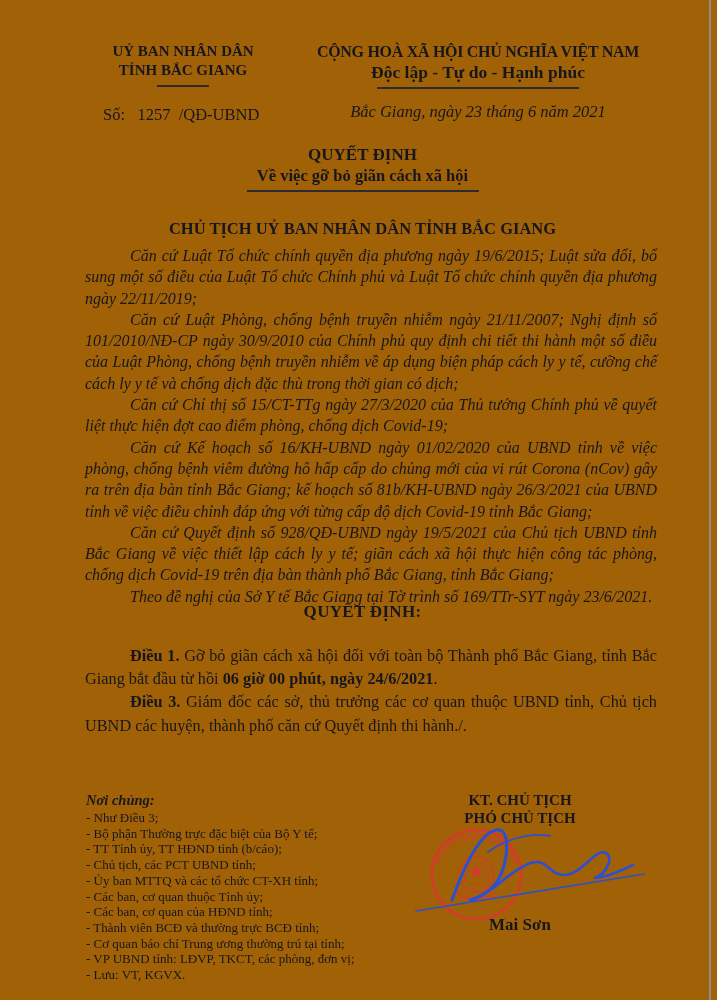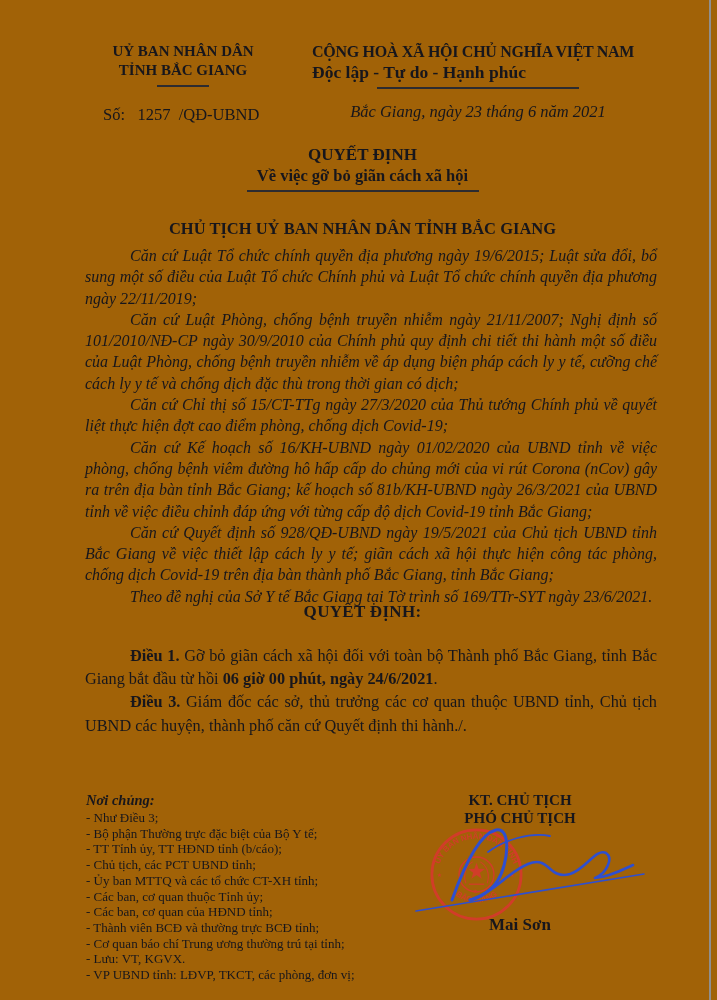--- a/index.html
+++ b/index.html
@@ -8,21 +8,21 @@
     font-family:"Liberation Serif", serif;color:#17161c;overflow:hidden;
   }
   
   .edge-line{position:absolute;left:709px;top:0;width:2px;height:1000px;background:#8f8f8f;}
 
   
   .hdr-left{position:absolute;left:90px;top:42px;width:186px;text-align:center;}
   .hdr-left .l1{font-weight:bold;font-size:15px;line-height:19px;}
   .hdr-left .l2{font-weight:bold;font-size:15px;line-height:19px;}
   .hdr-left .rule{width:52px;height:2px;background:#2c2b30;margin:5px auto 0;}
-  .hdr-right{position:absolute;left:312px;top:42px;width:332px;}
+  .hdr-right{position:absolute;left:312px;top:42px;width:332px;text-align:center;}
   .hdr-right .l1{font-weight:bold;font-size:16px;line-height:20px;letter-spacing:-0.3px;}
   .hdr-right .l2{font-weight:bold;font-size:17.5px;line-height:21px;}
   .hdr-right .rule{width:202px;height:2px;background:#2c2b30;margin:4px auto 0;}
   .so-line{position:absolute;left:103px;top:105px;font-size:16.5px;white-space:pre;}
   .date-line{position:absolute;left:312px;top:102px;width:332px;text-align:center;
     font-style:italic;font-size:16.5px;}
 
   
   .doc-title{position:absolute;left:80px;top:144px;width:565px;text-align:center;}
   .doc-title .t1{font-weight:bold;font-size:17px;line-height:21px;}
@@ -127,23 +127,23 @@
 
         <div class="rc-item">- Các ban, cơ quan thuộc Tỉnh ủy;</div>
 
         <div class="rc-item">- Các ban, cơ quan của HĐND tỉnh;</div>
 
 
         <div class="rc-item">- Thành viên BCĐ và thường trực BCĐ tỉnh;</div>
 
         <div class="rc-item">- Cơ quan báo chí Trung ương thường trú tại tỉnh;</div>
 
+        <div class="rc-item">- VP UBND tỉnh: LĐVP, TKCT, các phòng, đơn vị;</div>
+
         <div class="rc-item">- Lưu: VT, KGVX.</div>
-
-        <div class="rc-item">- VP UBND tỉnh: LĐVP, TKCT, các phòng, đơn vị;</div>
       </div>
   </div>
 
   <div class="sign-block">
     <div class="s1">KT. CHỦ TỊCH</div>
     <div class="s2">PHÓ CHỦ TỊCH</div>
   </div>
 
   <svg class="seal-svg" viewBox="0 0 100 100">
     <defs>

